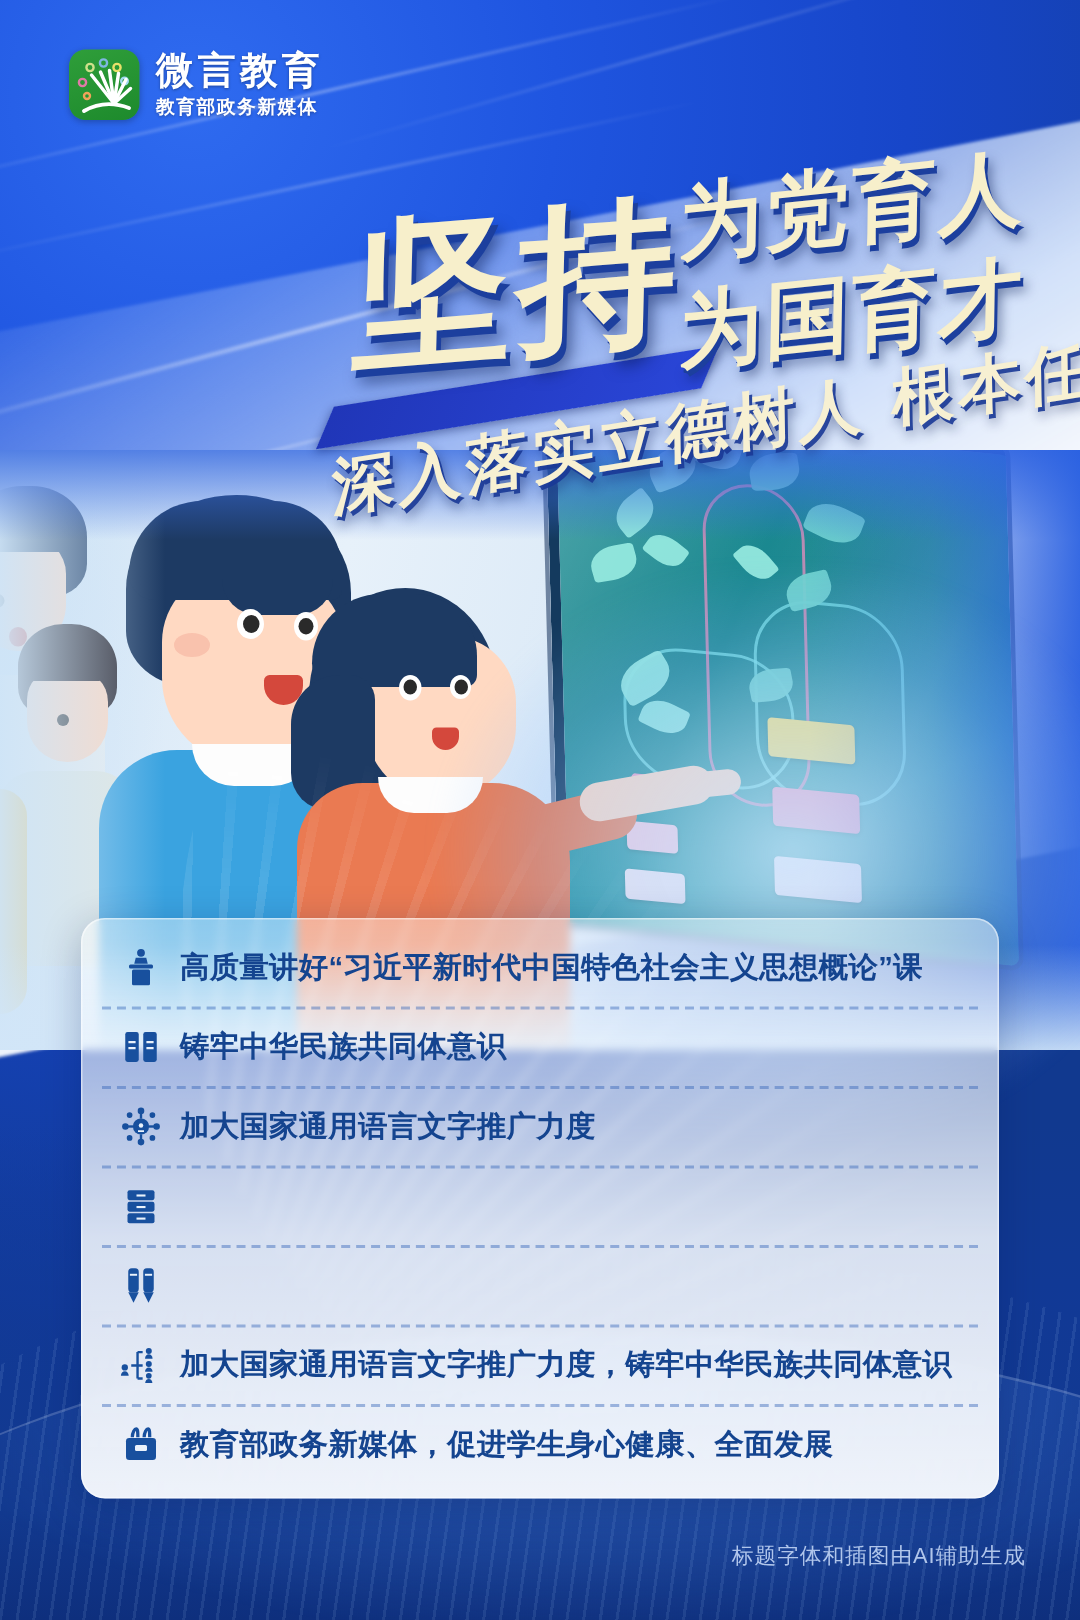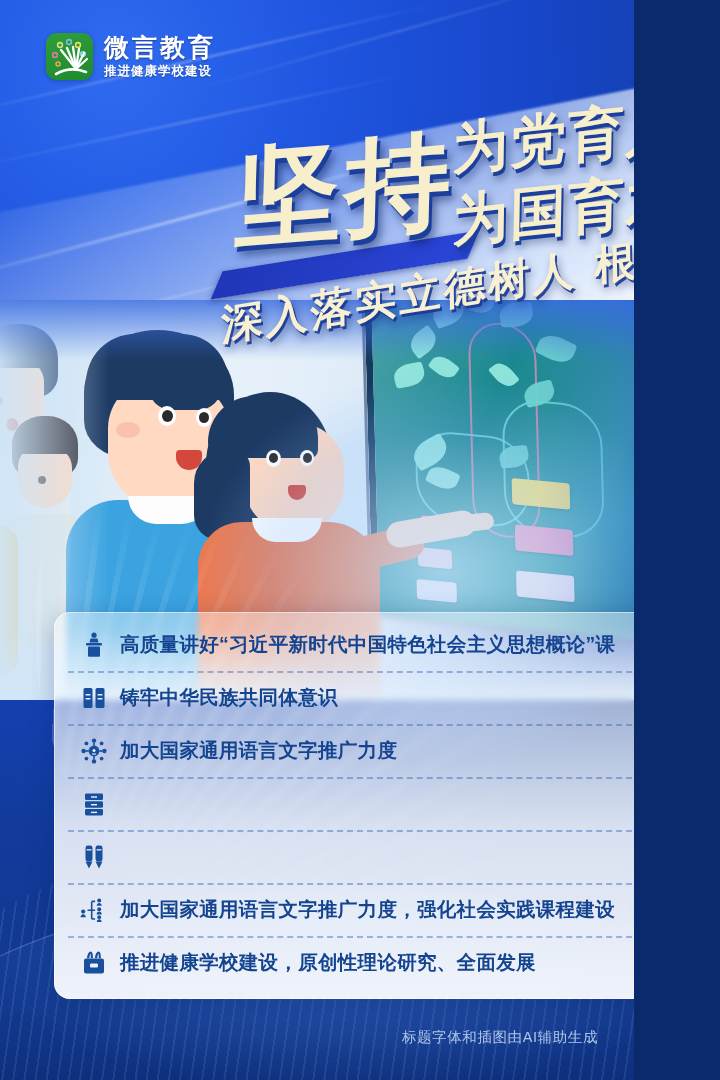--- a/index.html
+++ b/index.html
@@ -1,20 +1,20 @@
 <!DOCTYPE html>
 <html><head>
 <meta charset="utf-8">
 <style>
   html,body{margin:0;padding:0;background:#0b2a6b;}
   body{font-family:"Liberation Sans","DejaVu Sans",sans-serif;}
 
   .poster{
     position:relative;
-    width:634px;height:1080px;
+    width:720px;height:1080px;
     overflow:hidden;
     background:#1550d8;
   }
 
   
   .bg-base{
     position:absolute;inset:0;
     background:
       radial-gradient(120% 80% at 18% 6%, #2f6bf0 0%, #1f55e0 28%, #1746c9 55%, #11398f 100%);
   }
@@ -349,21 +349,21 @@
           <path d="M30 36 L27 14"></path>
           <path d="M30 36 L33 16"></path>
           <path d="M30 36 L38 20"></path>
           <path d="M30 36 L41 26"></path>
         </g>
         <path d="M10 41 Q24 33 40 39" stroke="#ffffff" stroke-width="2.6" fill="none" stroke-linecap="round"></path>
       </svg>
     </div>
     <div class="logo-text">
       <span class="logo-title">微言教育</span>
-      <span class="logo-sub">推进健康学校建设</span>
+      <span class="logo-sub">教育部政务新媒体</span>
     </div>
   </div>
 
   <div class="headline">
     <div class="hl-ribbon"></div>
     <div class="hl-main">坚持</div>
     <div class="hl-r1">为党育人</div>
     <div class="hl-r2">为国育才</div>
     <div class="hl-sub">深入落实立德树人 根本任务</div>
   </div>
@@ -452,32 +452,32 @@
           <path d="M0.6 19.2c0-1.8 1.2-3 2.6-3s2.6 1.2 2.6 3z"></path>
           <path d="M7.5 12.3h4.2M11.7 3.4v17.6M11.7 3.4h3.4M11.7 12.3h3.4M11.7 21h3.4" stroke="#18509e" stroke-width="1.6" fill="none"></path>
           <circle cx="19.2" cy="2.6" r="2"></circle>
           <path d="M16.7 7.8c0-1.7 1.1-2.9 2.5-2.9s2.5 1.2 2.5 2.9z"></path>
           <circle cx="19.2" cy="11.3" r="2"></circle>
           <path d="M16.7 16.5c0-1.7 1.1-2.9 2.5-2.9s2.5 1.2 2.5 2.9z"></path>
           <circle cx="19.2" cy="19.2" r="1.9"></circle>
           <path d="M16.8 24c0-1.6 1.1-2.7 2.4-2.7s2.4 1.1 2.4 2.7z"></path>
         </svg>
       </span>
-      <span class="row-text">加大国家通用语言文字推广力度，强化社会实践课程建设</span>
+      <span class="row-text">加大国家通用语言文字推广力度，铸牢中华民族共同体意识</span>
     </div>
 
     <div class="row">
       <span class="row-icon">
         <svg width="24" height="24" viewBox="0 0 24 24" fill="#18509e">
           <path d="M6.2 7.2c0-3.4 1.6-5.6 2.6-5.6s1.1 2 1.1 5.6" fill="none" stroke="#18509e" stroke-width="2.2"></path>
           <path d="M14.1 7.2c0-3.4 1.6-5.6 2.6-5.6s1.1 2 1.1 5.6" fill="none" stroke="#18509e" stroke-width="2.2"></path>
           <rect x="2" y="7.6" width="20" height="14.8" rx="2.2"></rect>
           <rect x="8" y="12.4" width="8" height="4" rx="1" fill="#eaf2fb"></rect>
         </svg>
       </span>
-      <span class="row-text">推进健康学校建设，原创性理论研究、全面发展</span>
+      <span class="row-text">教育部政务新媒体，促进学生身心健康、全面发展</span>
     </div>
 
   </div>
 
   <div class="footer">标题字体和插图由AI辅助生成</div>
 
 </div>
 
 </body></html>

